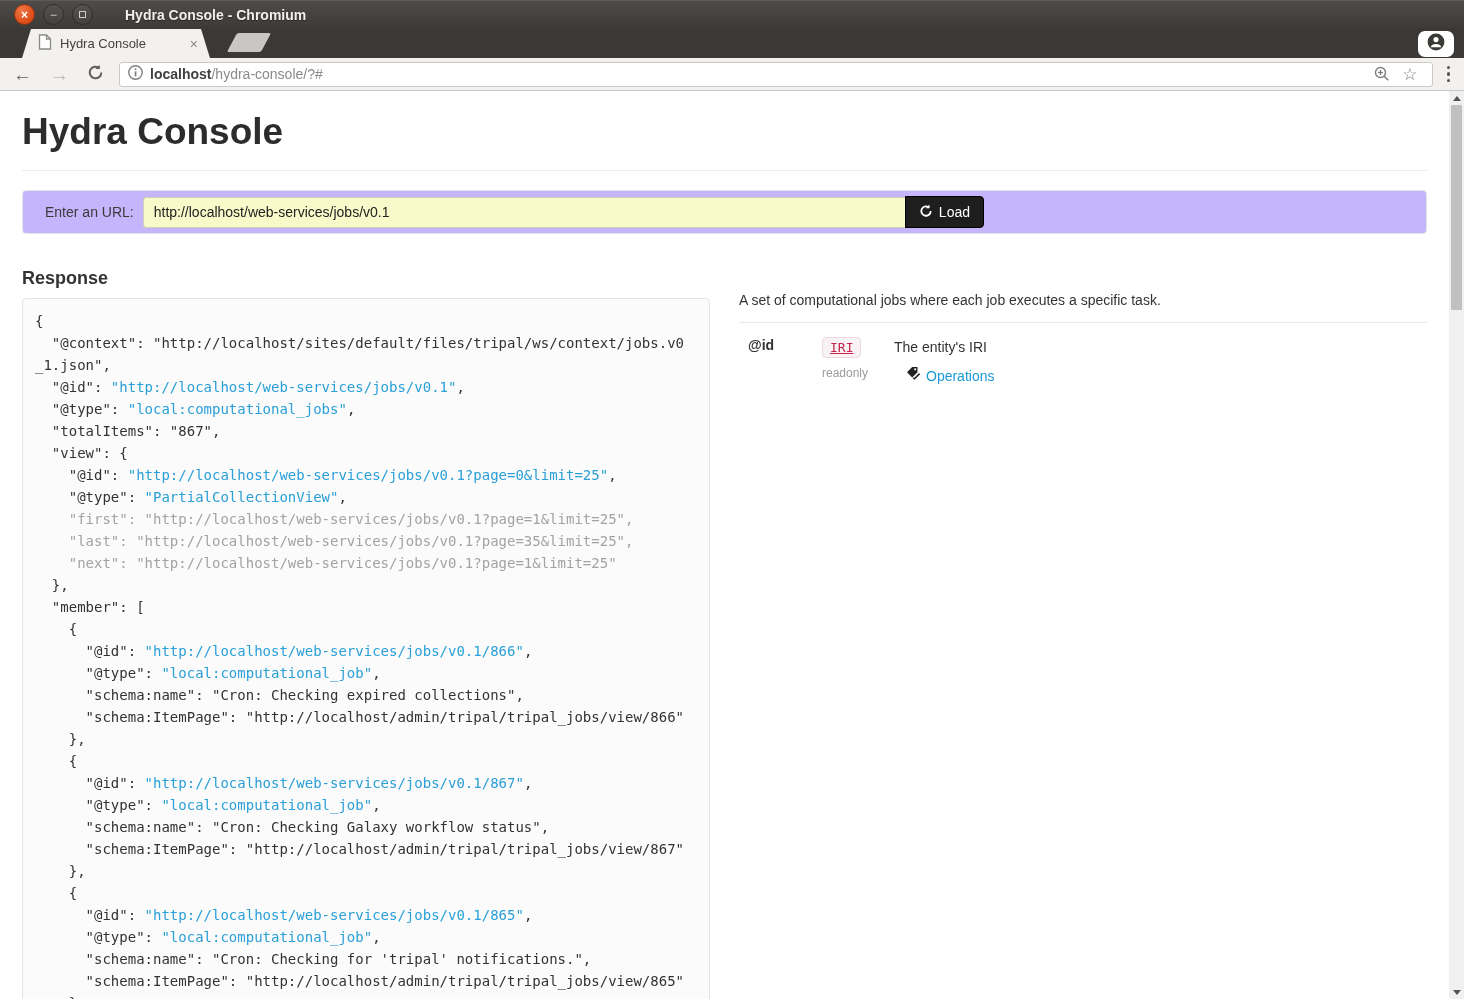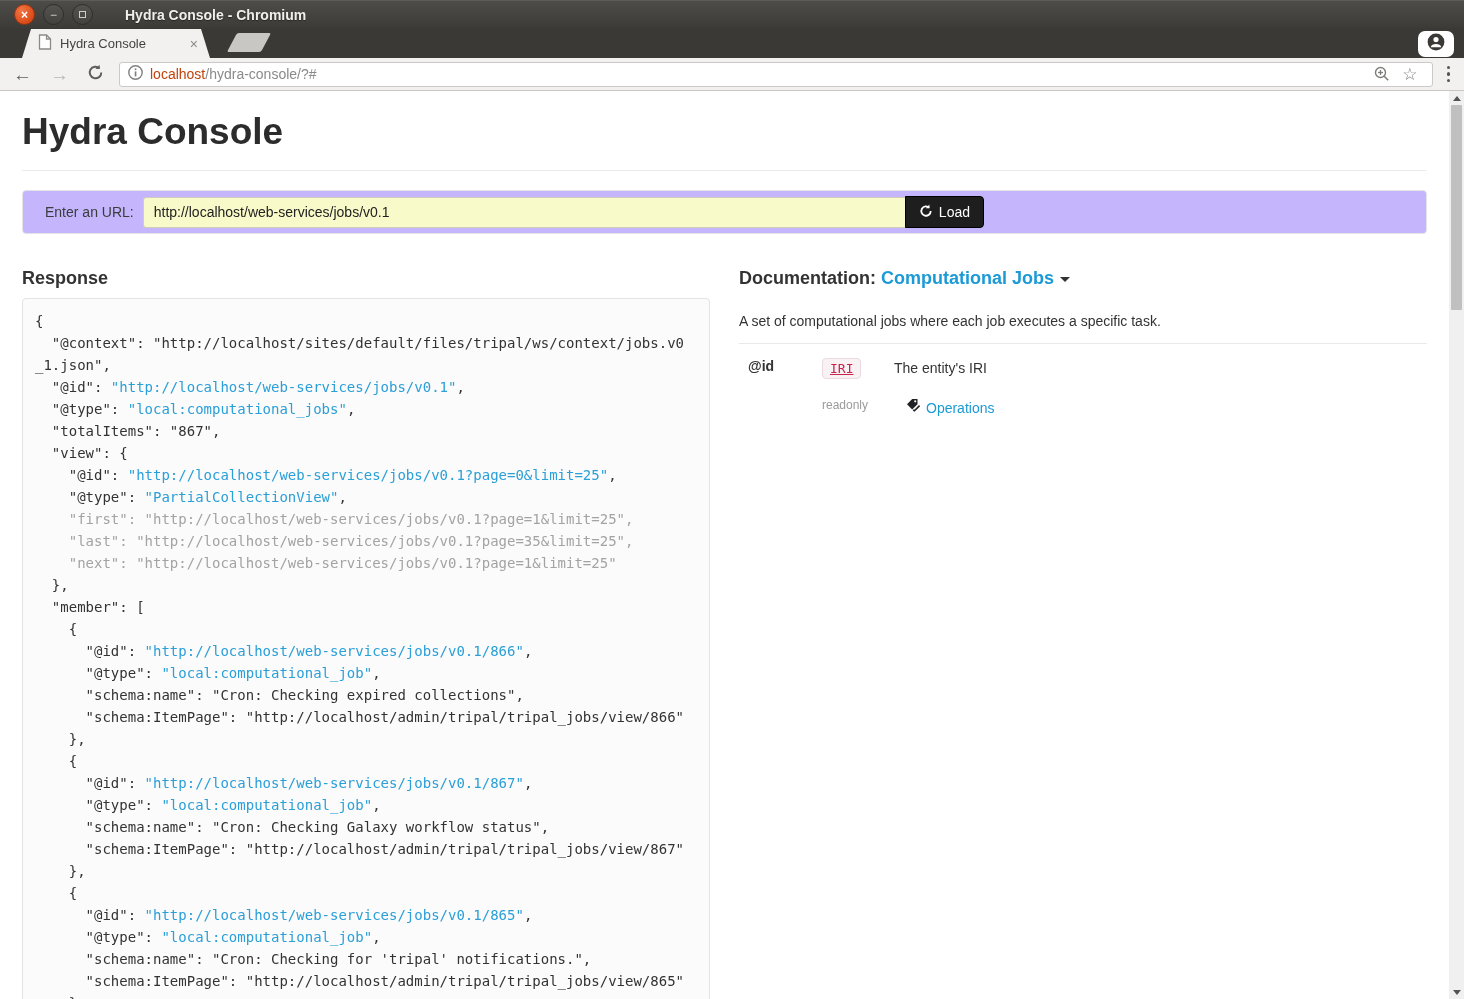--- a/index.html
+++ b/index.html
@@ -32,21 +32,21 @@
   .profile-btn { position:absolute; right:10px; top:3px; width:36px; height:26px; background:#fff;
     border-radius:7px; display:flex; align-items:center; justify-content:center; }
 
   .toolbar { position:absolute; left:0; top:58px; width:1464px; height:33px; background:#f2f1ef;
     border-bottom:1px solid #c9c7c5; display:flex; align-items:center; }
   .navbtn { font-size:19px; line-height:1; padding:0 9px; color:#5f5e5b; }
   .navbtn.disabled { color:#b8b6b3; }
   .omnibox { flex:1; height:25px; background:#fff; border:1px solid #cbc9c7; border-radius:3px;
     margin:0 8px 0 6px; display:flex; align-items:center; padding:0 8px; }
   .omni-url { flex:1; font-size:14px; color:#8a8a8a; margin-left:7px; white-space:nowrap; overflow:hidden; }
-  .omni-url b { color:#c2410c; font-weight:normal; }
+  .omni-url b { color:#404040; font-weight:bold; }
   .omni-icon { display:flex; align-items:center; padding:0 6px; }
   .star-glyph { font-size:17px; color:#7e7d7a; }
   .menu-dots { display:flex; flex-direction:column; gap:3px; padding:0 14px 0 6px; }
   .menu-dots i { width:3.5px; height:3.5px; border-radius:50%; background:#55544f; display:block; }
 
   
   .page { position:absolute; left:0; top:91px; width:1464px; height:908px; background:#fff;
     color:#333; }
   .page-inner { padding:0 37px 0 22px; }
   h1.site-title { font-size:37px; font-weight:bold; color:#2c2c2c; margin-top:20px; letter-spacing:0; }
@@ -75,21 +75,21 @@
     border:1px solid #e3e3e3; border-radius:4px; padding:11px 12px; overflow:hidden; }
   .json-line { font-family:"DejaVu Sans Mono","Liberation Mono",monospace; font-size:14px;
     line-height:22px; white-space:pre; }
   .seg-p { color:#333; }
   .seg-l { color:#2a9fd8; cursor:pointer; }
   .seg-m { color:#a3a3a3; }
 
   .doc-desc { font-size:14px; color:#333; margin-top:24px; }
   hr.doc-rule { border:none; border-top:1px solid #e9e9e9; margin-top:14px; }
   .prop-grid { margin-top:14px; display:grid; grid-template-columns:74px 72px 1fr;
-    padding-left:9px; row-gap:19px; align-items:start; }
+    padding-left:9px; row-gap:8px; align-items:start; }
   .prop-name { font-size:14px; font-weight:bold; color:#333; }
   .iri-badge { display:inline-block; font-family:"DejaVu Sans Mono","Liberation Mono",monospace;
     font-size:13px; color:#c7254e; background:#f9f2f4; border:1px solid #ead9de; border-radius:4px;
     padding:2px 7px;text-decoration:underline; }
   .prop-desc { font-size:14px; color:#333; padding-top:2px; }
   .prop-readonly { font-size:12px; color:#9b9b9b; grid-column:2; }
   .prop-ops { grid-column:3; display:flex; align-items:center; gap:5px; padding-left:12px; }
   .ops-link { font-size:14px; color:#1b9ad6; }
 
   
@@ -230,24 +230,20 @@
               <div class="json-line"><span class="seg-p">      "@id": </span><span class="seg-l">"http://localhost/web-services/jobs/v0.1/865"</span><span class="seg-p">,</span></div>
               <div class="json-line"><span class="seg-p">      "@type": </span><span class="seg-l">"local:computational_job"</span><span class="seg-p">,</span></div>
               <div class="json-line"><span class="seg-p">      "schema:name": "Cron: Checking for 'tripal' notifications.",</span></div>
               <div class="json-line"><span class="seg-p">      "schema:ItemPage": "http://localhost/admin/tripal/tripal_jobs/view/865"</span></div>
               <div class="json-line"><span class="seg-p">    },</span></div>
             </div>
         </div>
       </div>
 
       <div class="col-right">
-        <h2 class="section-h">
-          <span>Documentation:</span>
-          <span class="doc-class">Computational Jobs</span><span class="caret-down"></span>
-        </h2>
         <p class="doc-desc">A set of computational jobs where each job executes a specific task.</p>
         <hr class="doc-rule">
         <div class="prop-grid">
           <span class="prop-name">@id</span>
           <span><span class="iri-badge">IRI</span></span>
           <span class="prop-desc">The entity's IRI</span>
           <span class="prop-readonly">readonly</span>
           <span class="prop-ops">
             <span>
               <svg width="15" height="15" viewBox="0 0 15 15">

